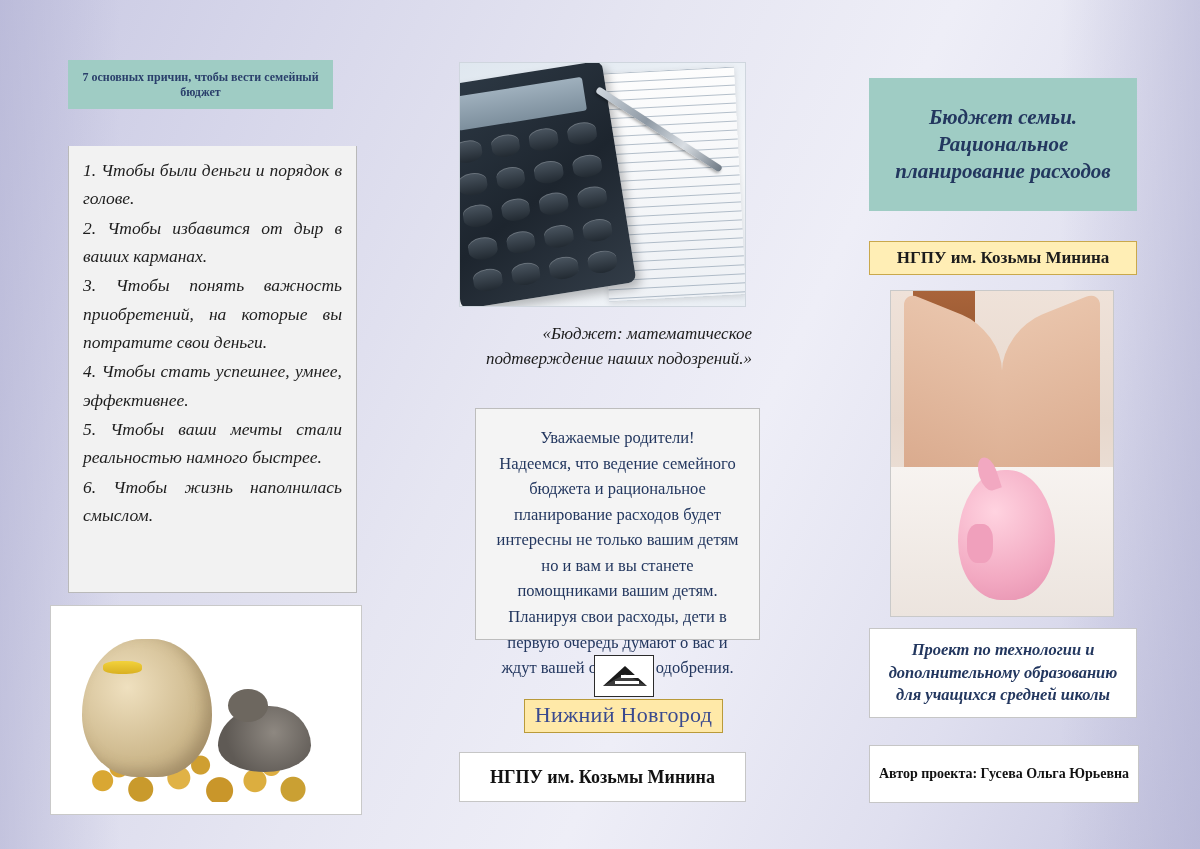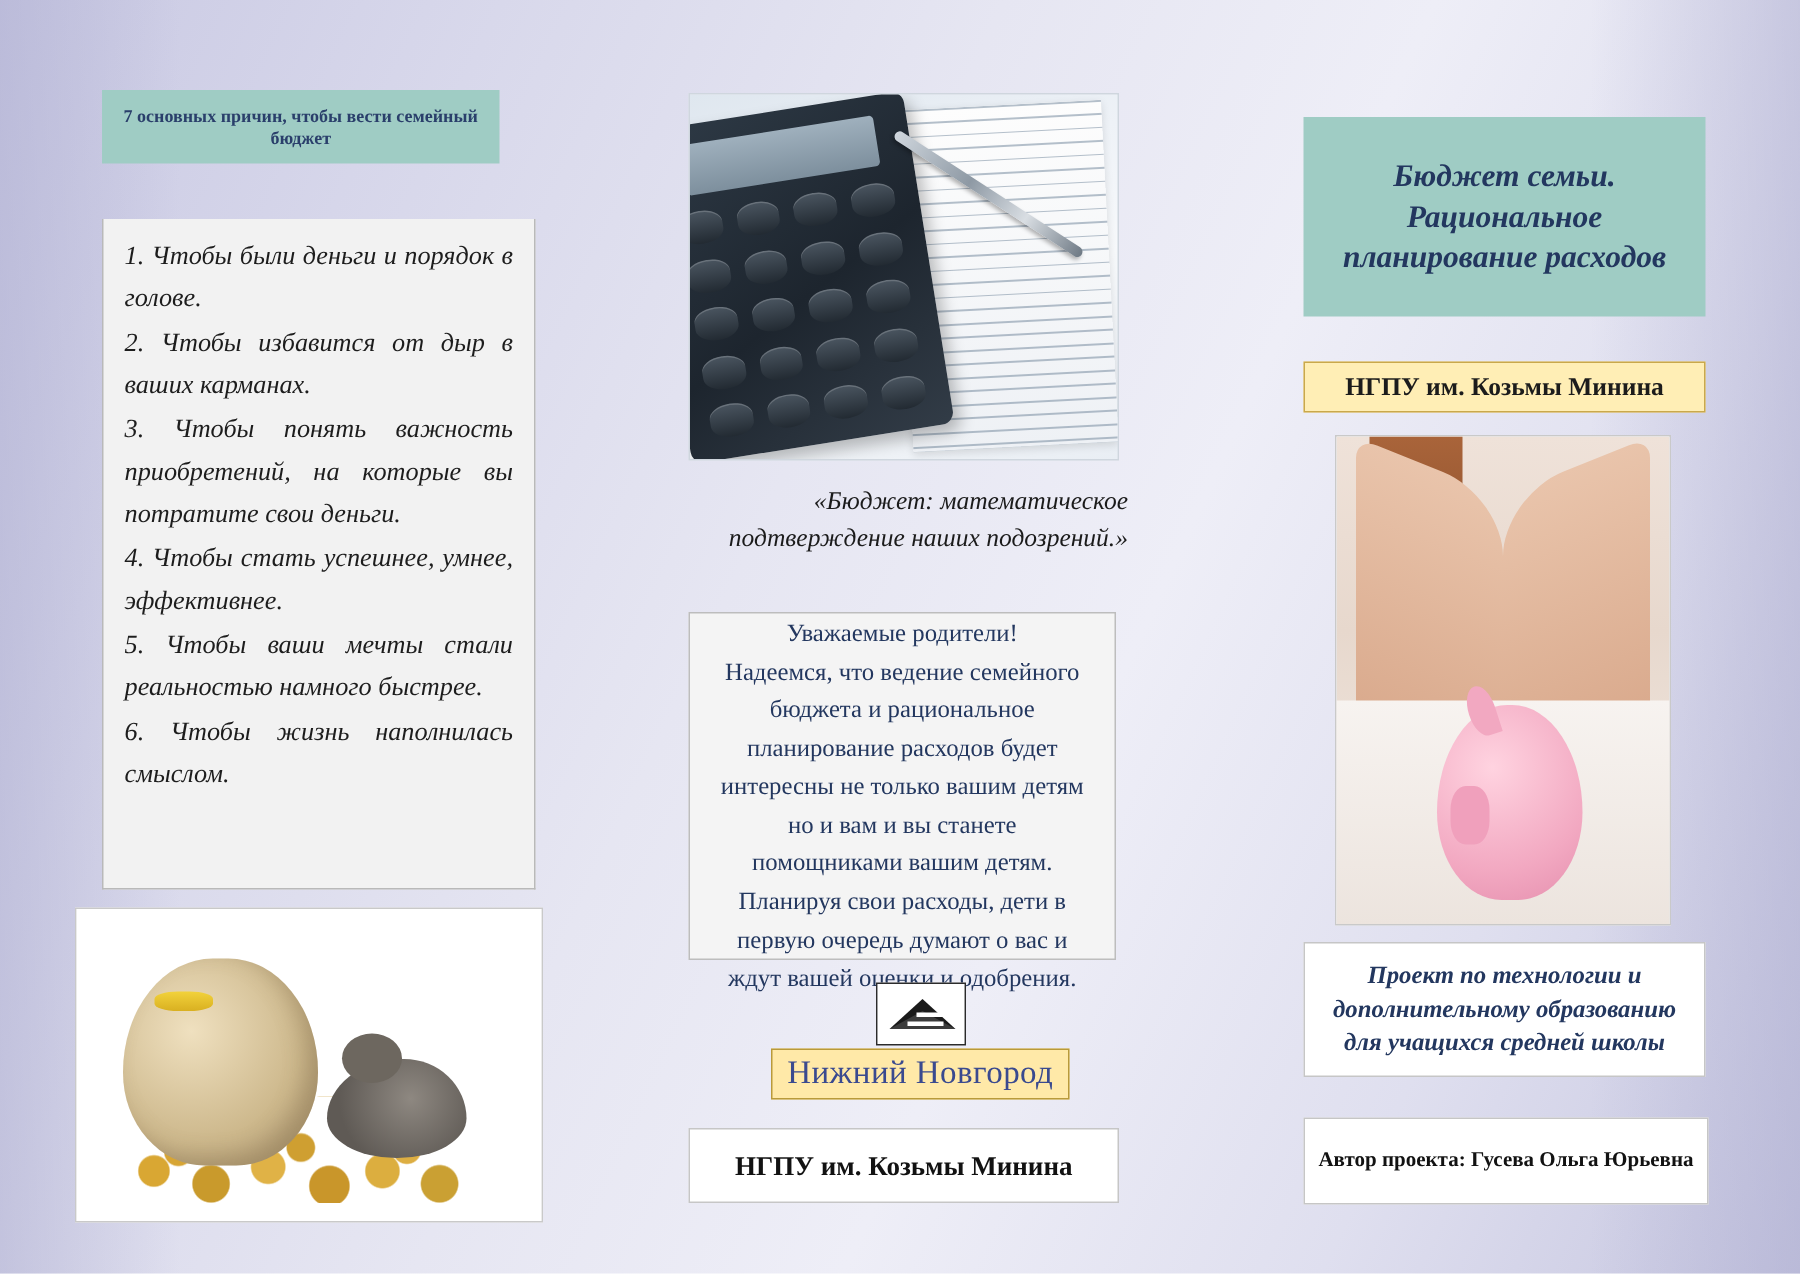--- a/index.html
+++ b/index.html
@@ -87,25 +87,26 @@
     position: absolute;
     font-style: italic;
     font-size: 17px;
     line-height: 1.45;
     text-align: right;
     color: #1b1b1b;
   }
   .parents-box {
     background: #f4f4f4;
     border: 1px solid #bdbdbd;
-    padding: 0 14px;
+    padding: 16px 14px;
     text-align: center;
     font-size: 16.5px;
     line-height: 1.55;
     color: #23375f;
+    margin-left: 16px;
   }
   .parents-box p { margin: 0; }
 
   .city-logo-wrap {
     position: absolute;
     text-align: center;
   }
   .city-emblem {
     width: 58px;
     height: 40px;
@@ -379,21 +380,21 @@
     <div class="pen"></div>
   </div>
 
   <div class="quote" style="left:452px; top:322px; width:300px;">«Бюджет: математическое подтверждение наших подозрений.»</div>
 
   <div class="panel parents-box" style="left:459px; top:408px; width:285px; height:232px;">
     <p>Уважаемые родители!</p>
     <p>Надеемся, что ведение семейного бюджета и рациональное планирование расходов будет интересны не только вашим детям но и вам и вы станете помощниками вашим детям. Планируя свои расходы, дети в первую очередь думают о вас и ждут вашей оценки и одобрения.</p>
   </div>
 
-  <div class="city-logo-wrap" style="left:471px; top:655px; width:285px;">
+  <div class="city-logo-wrap" style="left:481px; top:655px; width:285px;">
     <div class="city-emblem">
       <svg viewBox="0 0 58 40" width="58" height="40" aria-hidden="true">
         <rect x="0" y="0" width="58" height="40" fill="#ffffff"></rect>
         <path d="M8 30 L30 10 L52 30 Z" fill="#1a1a1a"></path>
         <path d="M8 30 L30 18 L52 30 Z" fill="#ffffff" opacity="0.15"></path>
         <rect x="20" y="25" width="24" height="3" fill="#ffffff"></rect>
         <rect x="26" y="19" width="18" height="3" fill="#ffffff"></rect>
       </svg>
     </div>
     <div class="city-name">Нижний Новгород</div>

